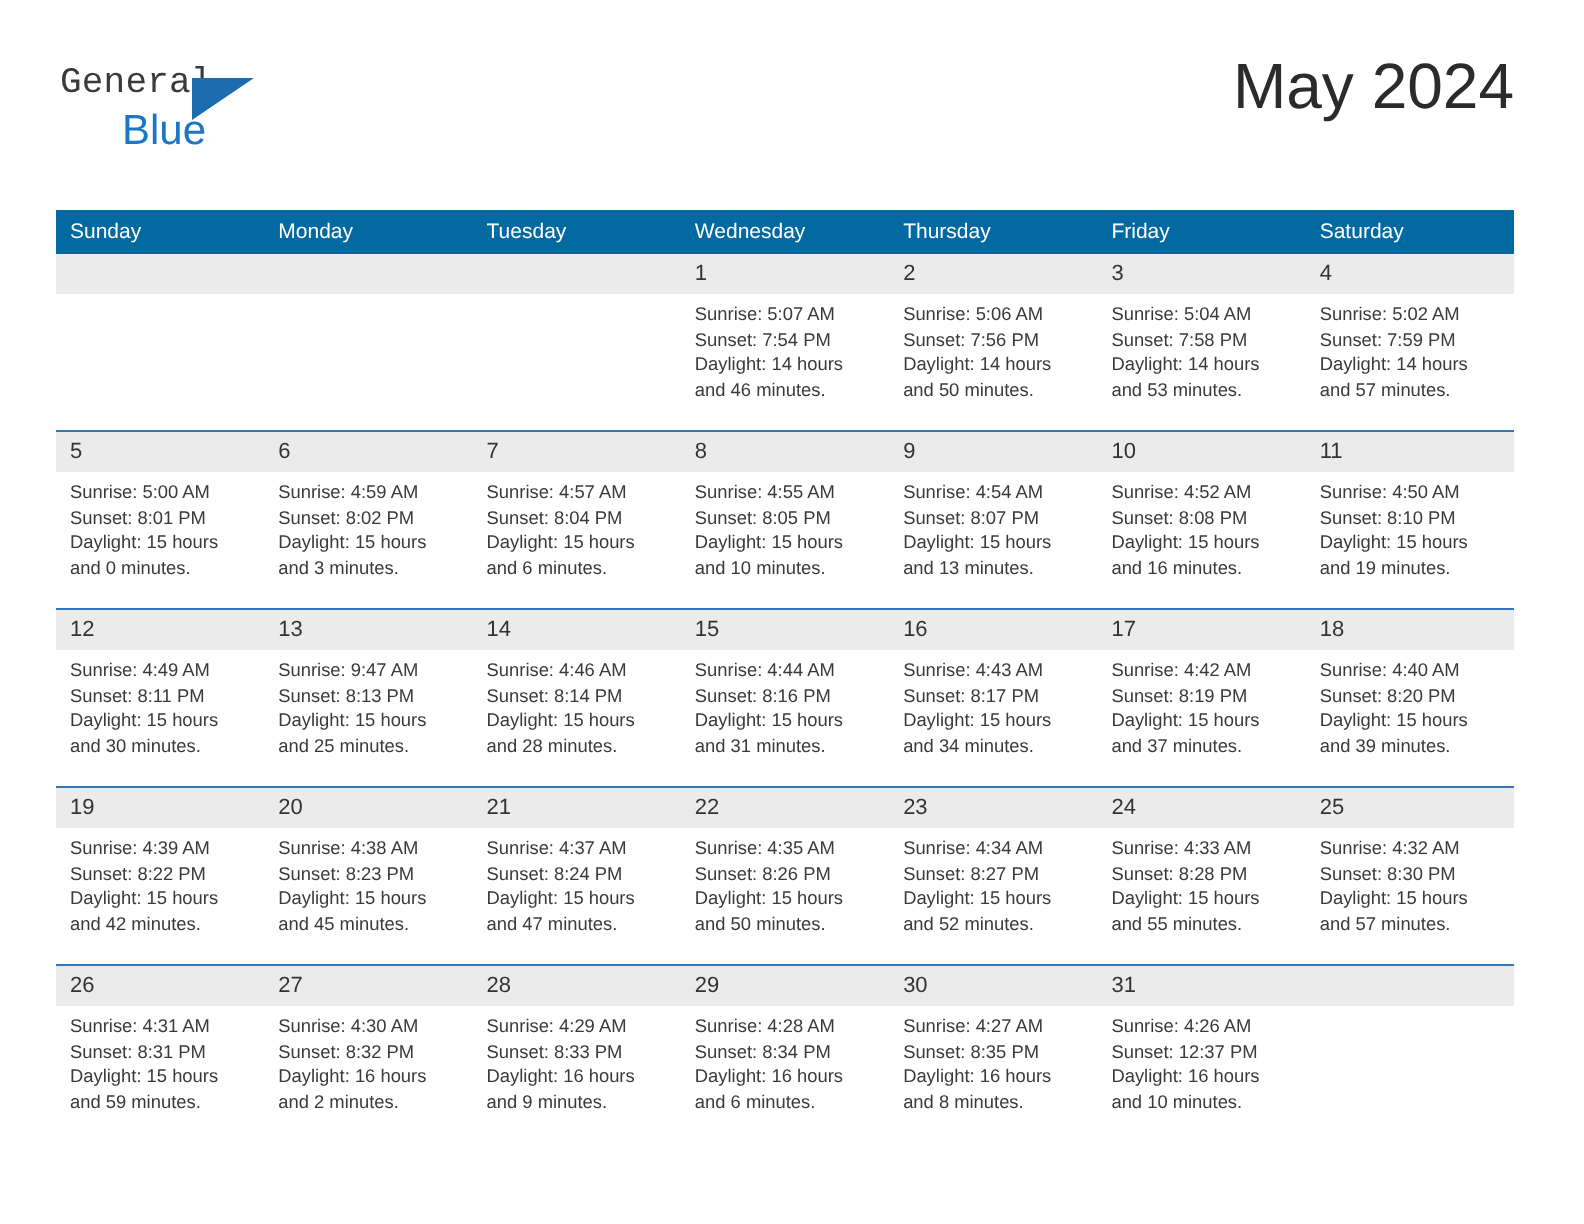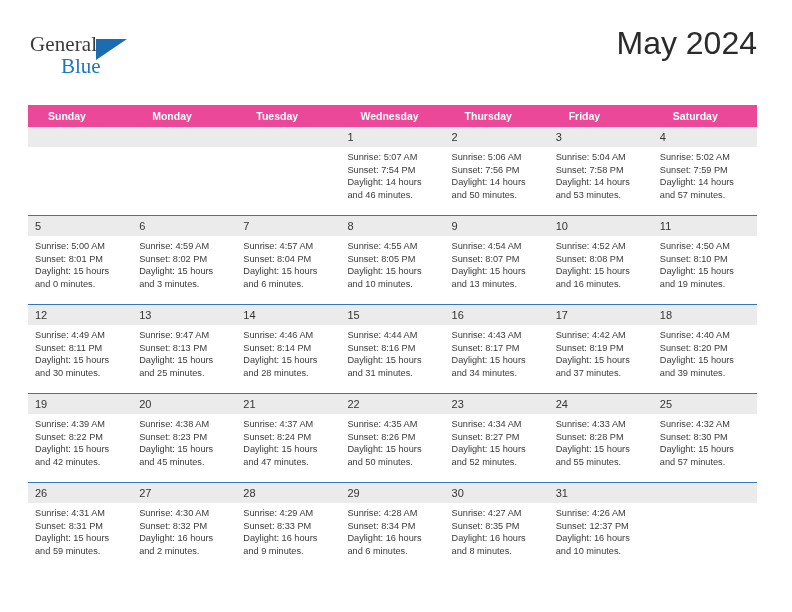--- a/index.html
+++ b/index.html
@@ -33,32 +33,32 @@
     position: absolute;
     left: 2px;
     top: 6px;
     width: 140px;
     height: 56px;
   }
   .logo-general {
     position: absolute;
     left: 0;
     top: 0;
-    font-size: 21px;
+    font-size: 18px;
     letter-spacing: 0.1px;
     color: #3a3a3a;
-    font-family: Liberation Serif, serif;
+    font-family: Liberation Mono, monospace;
   }
   .logo-blue {
     position: absolute;
     left: 31px;
     top: 22px;
     font-size: 21px;
     color: #1b77c4;
-    font-family: Liberation Serif, serif;
+    font-family: Liberation Sans, sans-serif;
   }
   .logo-tri {
     position: absolute;
     left: 66px;
     top: 7px;
     width: 0;
     height: 0;
     border-left: 31px solid #1b6cb0;
     border-bottom: 21px solid transparent;
   }
@@ -88,26 +88,26 @@
   
   .calendar {
     position: absolute;
     left: 28px;
     top: 105px;
     width: 729px;
     border-collapse: collapse;
     table-layout: fixed;
   }
   .calendar th {
-    background: #ec4899;
+    background: #0369a1;
     color: #ffffff;
     font-size: 10.5px;
-    font-weight: bold;
+    font-weight: normal;
     text-align: left;
-    padding: 5px 0 5px 20px;
+    padding: 5px 0 5px 7px;
     height: 11px;
     border: none;
   }
   .calendar td {
     width: 104.14px;
     vertical-align: top;
     padding: 0;
     border: none;
     border-top: 1px solid #3178b8;
     height: 88px;

